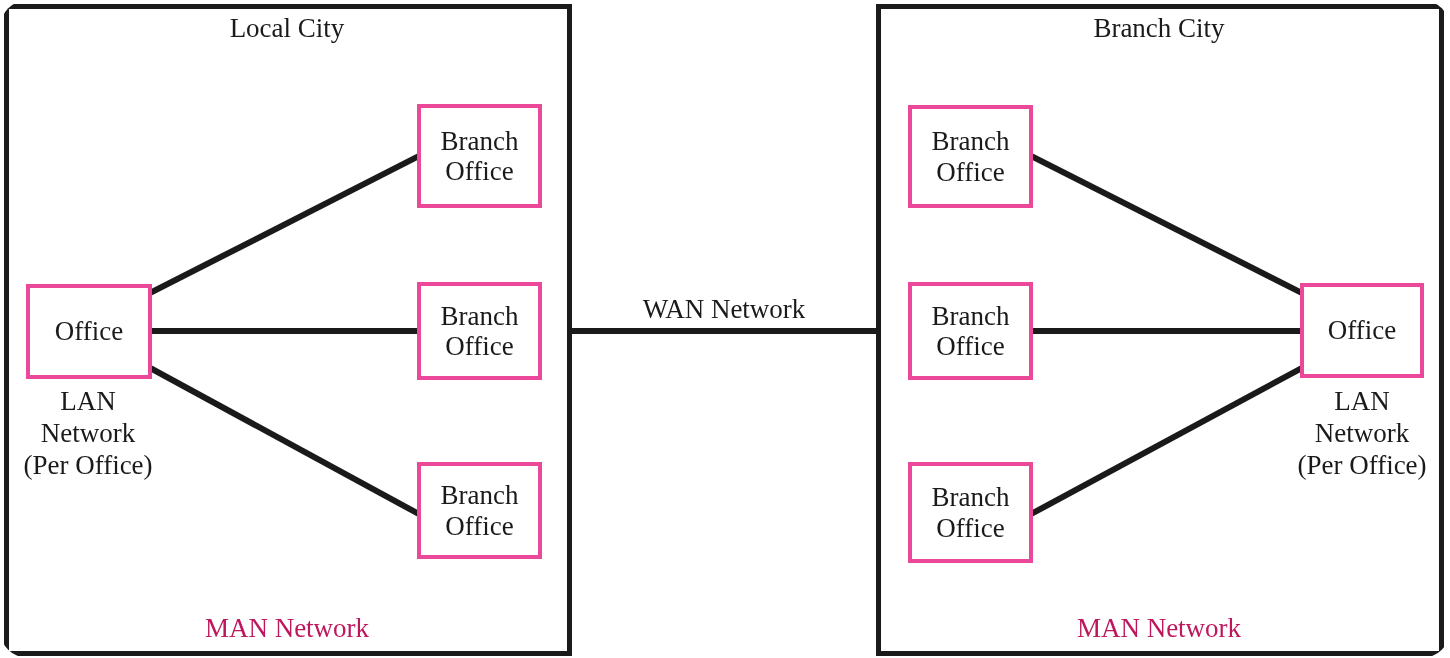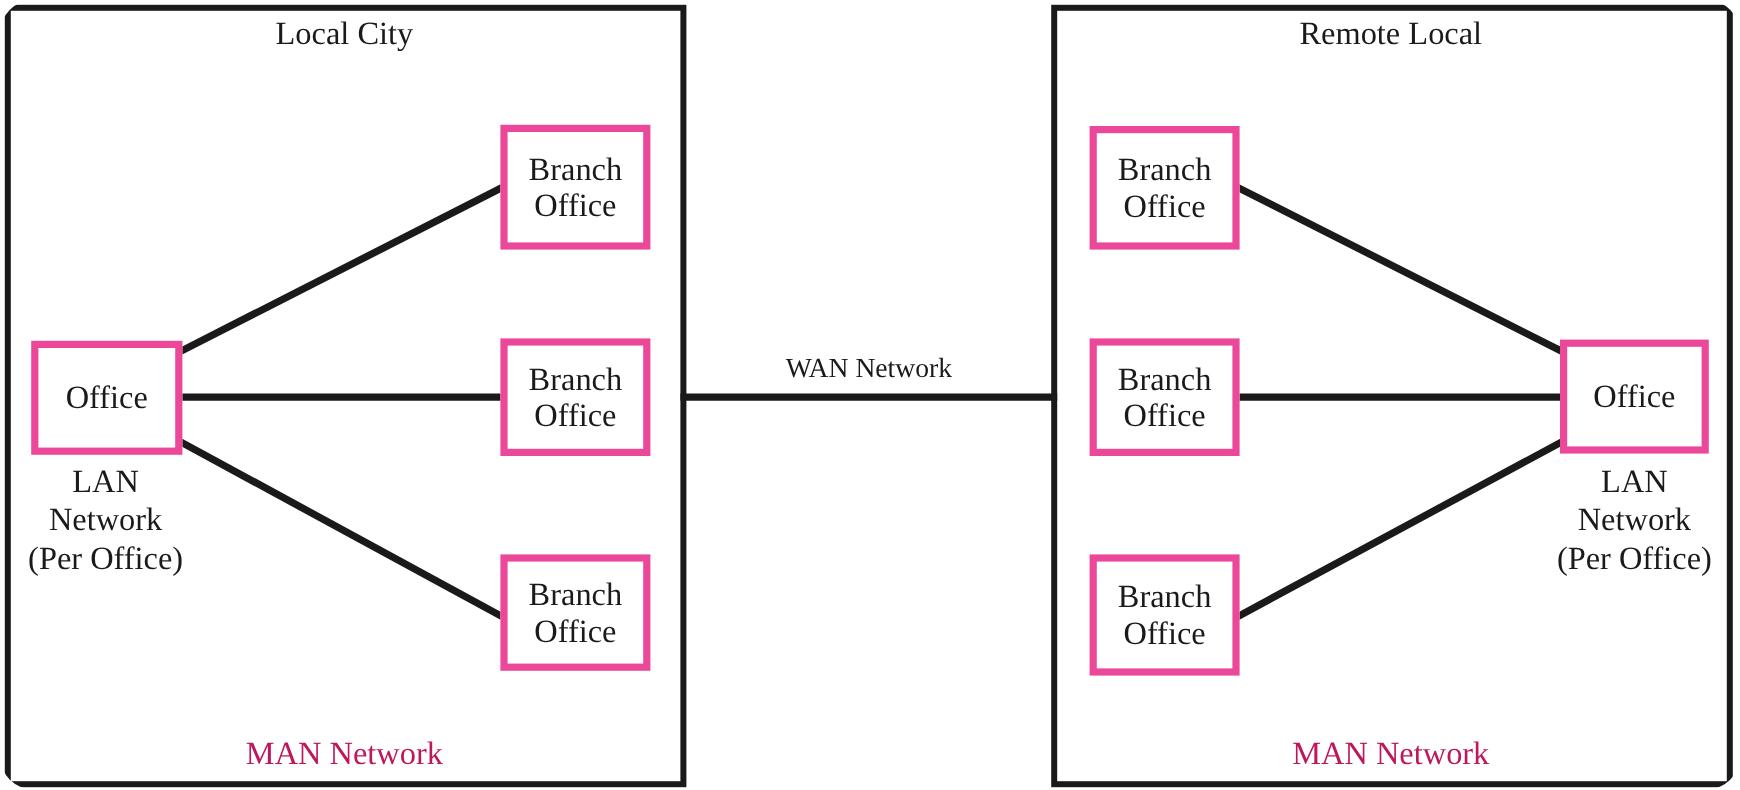--- a/index.html
+++ b/index.html
@@ -40,21 +40,21 @@
   .man-label {
     position: absolute;
     text-align: center;
     font-size: 27px;
     color: #be185d;
     white-space: nowrap;
     line-height: 1.1;
   }
   .node-box {
     position: absolute;
-    border: 6px solid #ec4899;
+    border: 4px solid #ec4899;
     box-sizing: border-box;
     background: #ffffff;
     display: flex;
     flex-direction: column;
     align-items: center;
     justify-content: center;
     font-size: 27px;
     color: #1a1a1a;
     line-height: 1.12;
     text-align: center;
@@ -64,21 +64,21 @@
     position: absolute;
     text-align: center;
     font-size: 27px;
     color: #1a1a1a;
     line-height: 1.18;
     white-space: nowrap;
   }
   .wan-label {
     position: absolute;
     text-align: center;
-    font-size: 23px;
+    font-size: 27px;
     color: #1a1a1a;
     white-space: nowrap;
   }
 </style>
 </head>
 <body>
 
 <div id="stage">
 
   <svg id="wires" viewBox="0 0 1450 658" xmlns="http://www.w3.org/2000/svg">
@@ -122,21 +122,21 @@
     <span class="ln">Branch</span>
     <span class="ln">Office</span>
   </div>
 
   <div class="man-label" style="left:4px; top:614px; width:566px;">MAN Network</div>
 
   <div class="wan-label" style="left:570px; top:294px; width:308px;">WAN Network</div>
 
   <div class="city-frame" style="left:876px; top:4px; width:568px; height:652px;"></div>
 
-  <div class="city-title" style="left:876px; top:14px; width:566px;">Remote Local</div>
+  <div class="city-title" style="left:876px; top:14px; width:566px;">Branch City</div>
 
   <div class="node-box" style="left:908px; top:105px; width:125px; height:103px;">
     <span class="ln">Branch</span>
     <span class="ln">Office</span>
   </div>
 
   <div class="node-box" style="left:908px; top:282px; width:125px; height:98px;">
     <span class="ln">Branch</span>
     <span class="ln">Office</span>
   </div>

